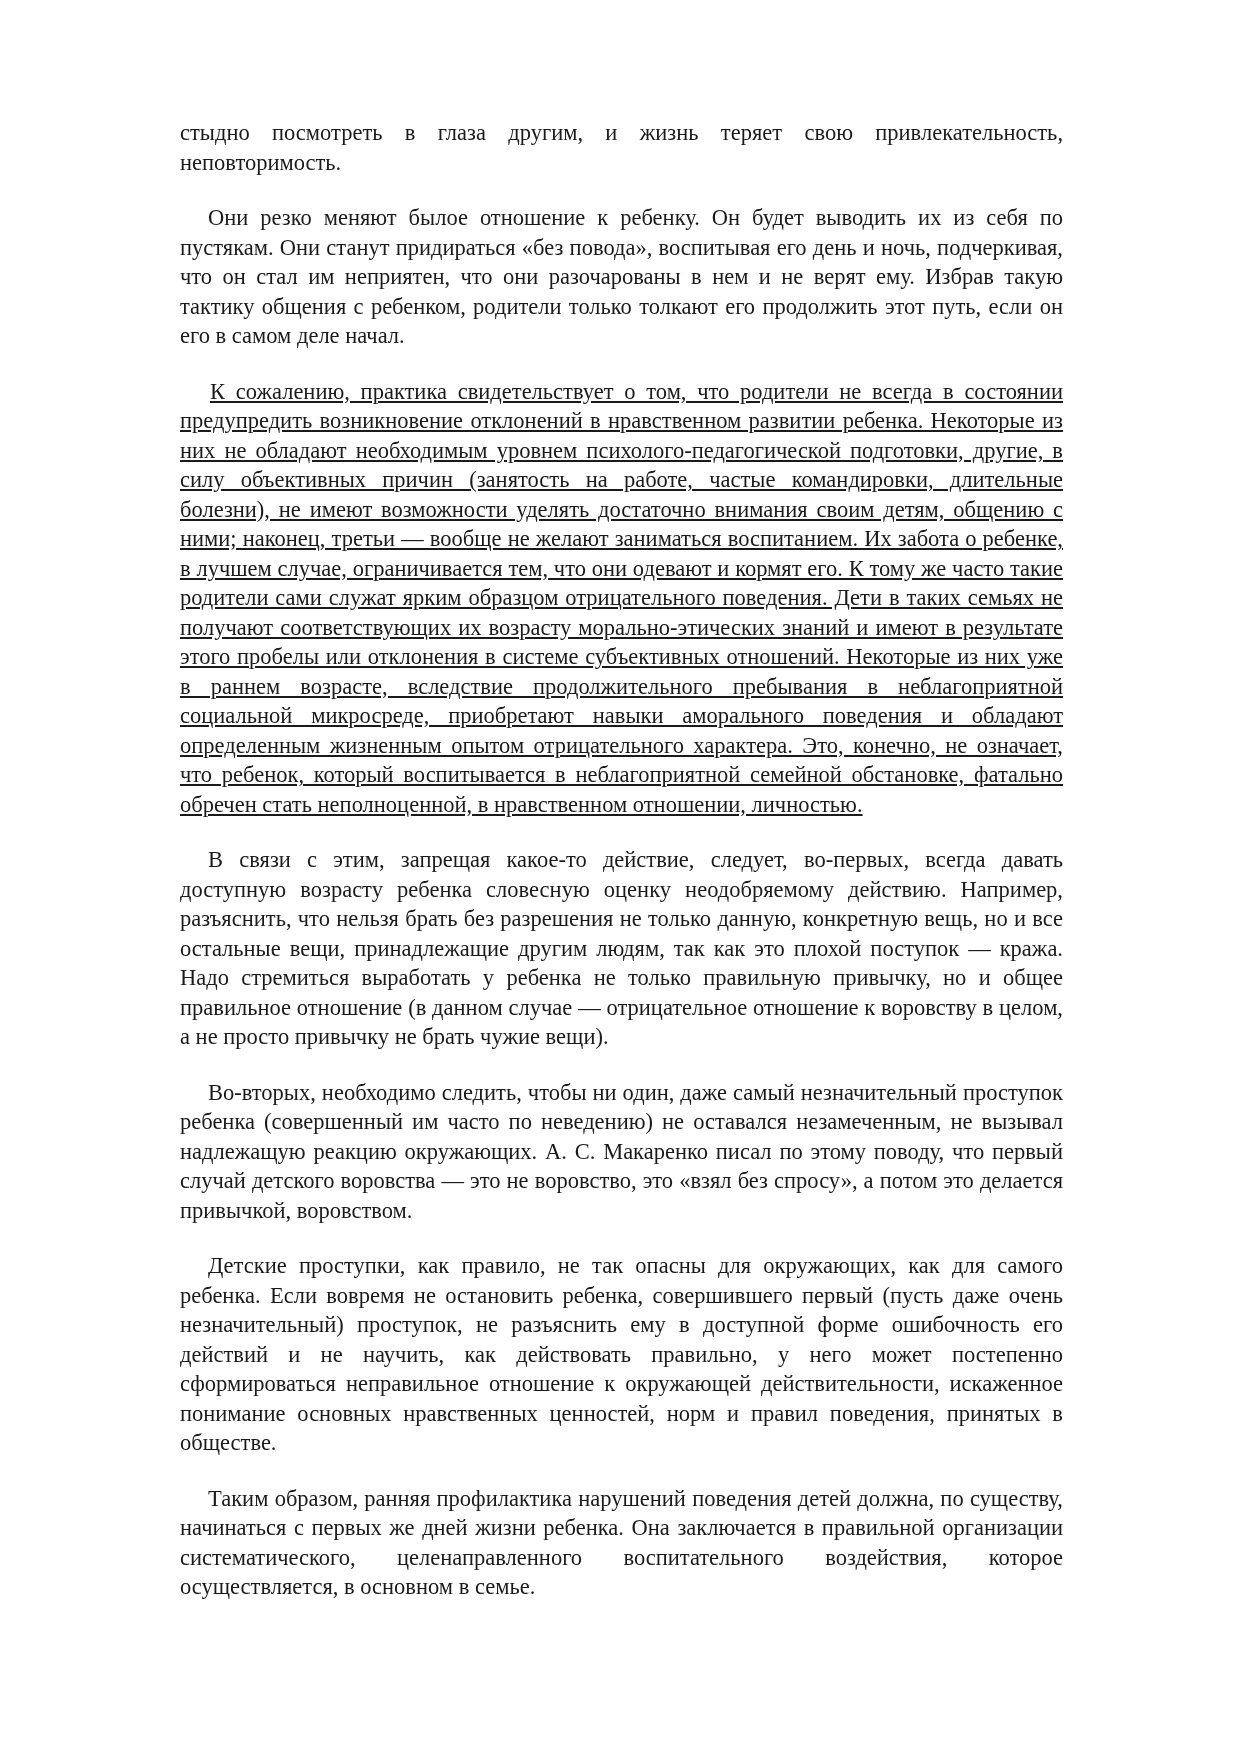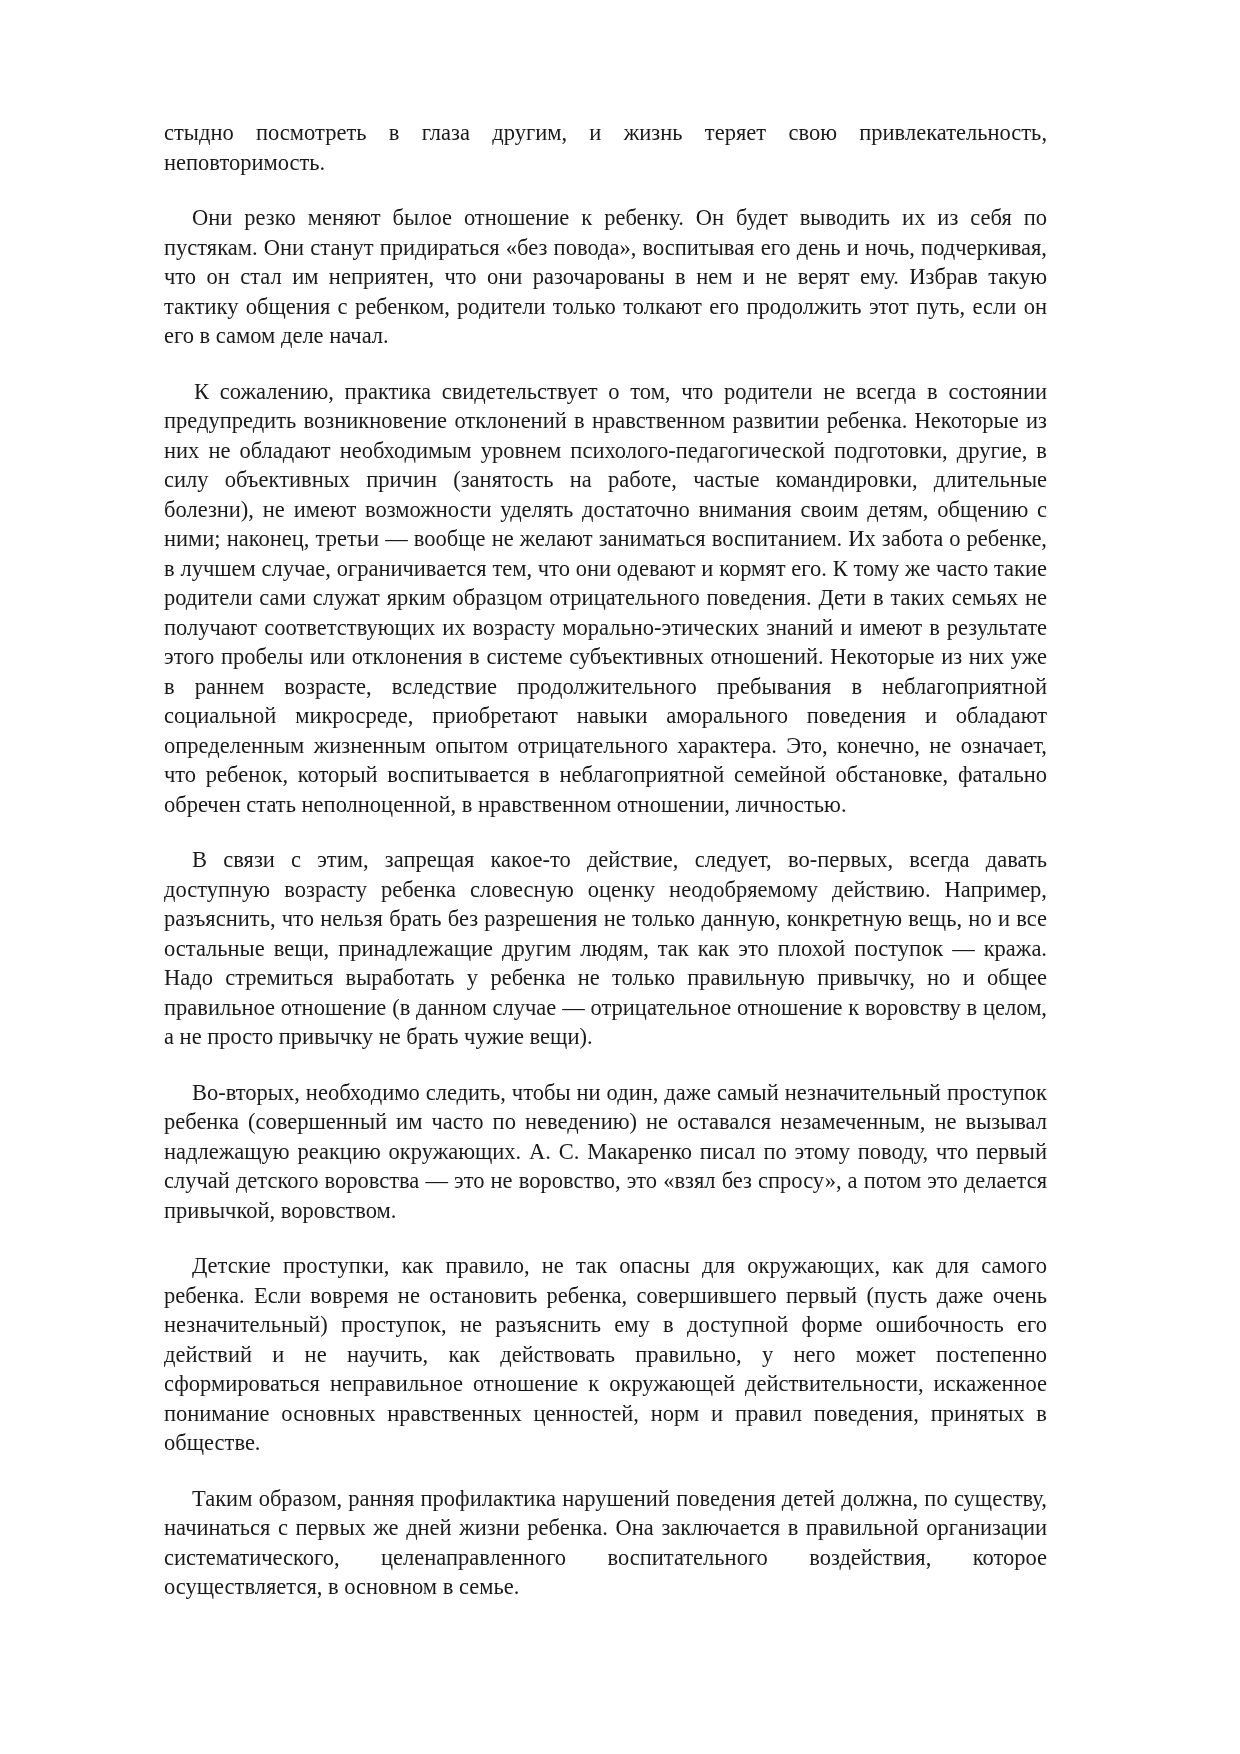--- a/index.html
+++ b/index.html
@@ -1,24 +1,24 @@
 <!DOCTYPE html>
 <html><head>
 <meta charset="utf-8">
 <style>
   html, body { margin: 0; padding: 0; background: #ffffff; }
   body { width: 1240px; height: 1754px; position: relative; overflow: hidden; }
   .page {
-    position: absolute; left: 164px; top: 118px; width: 883px;
+    position: absolute; left: 180px; top: 118px; width: 883px;
     font-family: "Liberation Serif", "DejaVu Serif", serif;
     font-size: 22.5px; line-height: 29.5px; color: #1a1a1a;
   }
   .para { margin: 0 0 26px 0; text-align: justify; text-indent: 28px; }
   .para.first { text-indent: 0; }
-  .para.p3 { text-indent: 30px; }
+  .para.p3 { text-indent: 30px; text-decoration: underline; }
 </style>
 </head>
 <body>
 
 <div class="page">
   <p class="para first">стыдно посмотреть в глаза другим, и жизнь теряет свою привлекательность, неповторимость.</p>
   <p class="para">Они резко меняют былое отношение к ребенку. Он будет выводить их из себя по пустякам. Они станут придираться «без повода», воспитывая его день и ночь, подчеркивая, что он стал им неприятен, что они разочарованы в нем и не верят ему. Избрав такую тактику общения с ребенком, родители только толкают его продолжить этот путь, если он его в самом деле начал.</p>
   <p class="para p3">К сожалению, практика свидетельствует о том, что родители не всегда в состоянии предупредить возникновение отклонений в нравственном развитии ребенка. Некоторые из них не обладают необходимым уровнем психолого-педагогической подготовки, другие, в силу объективных причин (занятость на работе, частые командировки, длительные болезни), не имеют возможности уделять достаточно внимания своим детям, общению с ними; наконец, третьи — вообще не желают заниматься воспитанием. Их забота о ребенке, в лучшем случае, ограничивается тем, что они одевают и кормят его. К тому же часто такие родители сами служат ярким образцом отрицательного поведения. Дети в таких семьях не получают соответствующих их возрасту морально-этических знаний и имеют в результате этого пробелы или отклонения в системе субъективных отношений. Некоторые из них уже в раннем возрасте, вследствие продолжительного пребывания в неблагоприятной социальной микросреде, приобретают навыки аморального поведения и обладают определенным жизненным опытом отрицательного характера. Это, конечно, не означает, что ребенок, который воспитывается в неблагоприятной семейной обстановке, фатально обречен стать неполноценной, в нравственном отношении, личностью.</p>
   <p class="para">В связи с этим, запрещая какое-то действие, следует, во-первых, всегда давать доступную возрасту ребенка словесную оценку неодобряемому действию. Например, разъяснить, что нельзя брать без разрешения не только данную, конкретную вещь, но и все остальные вещи, принадлежащие другим людям, так как это плохой поступок — кража. Надо стремиться выработать у ребенка не только правильную привычку, но и общее правильное отношение (в данном случае — отрицательное отношение к воровству в целом, а не просто привычку не брать чужие вещи).</p>
   <p class="para">Во-вторых, необходимо следить, чтобы ни один, даже самый незначительный проступок ребенка (совершенный им часто по неведению) не оставался незамеченным, не вызывал надлежащую реакцию окружающих. А. С. Макаренко писал по этому поводу, что первый случай детского воровства — это не воровство, это «взял без спросу», а потом это делается привычкой, воровством.</p>

